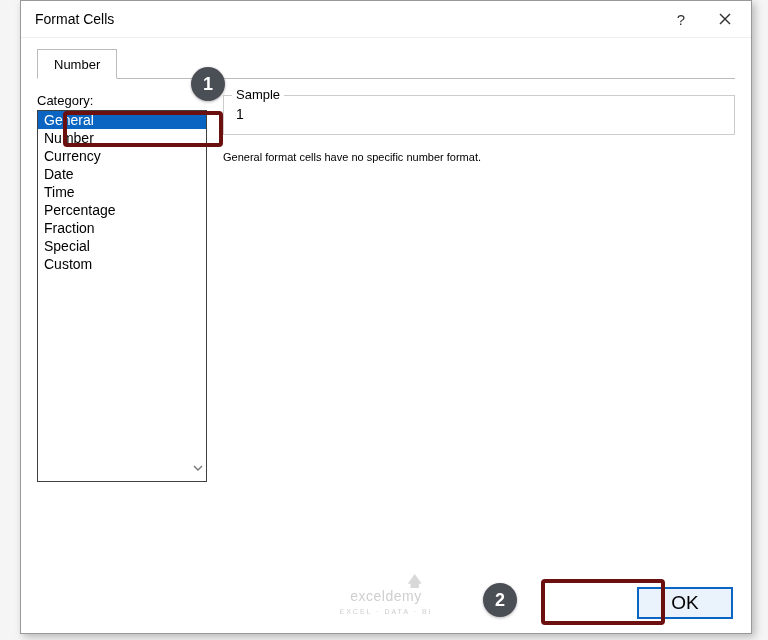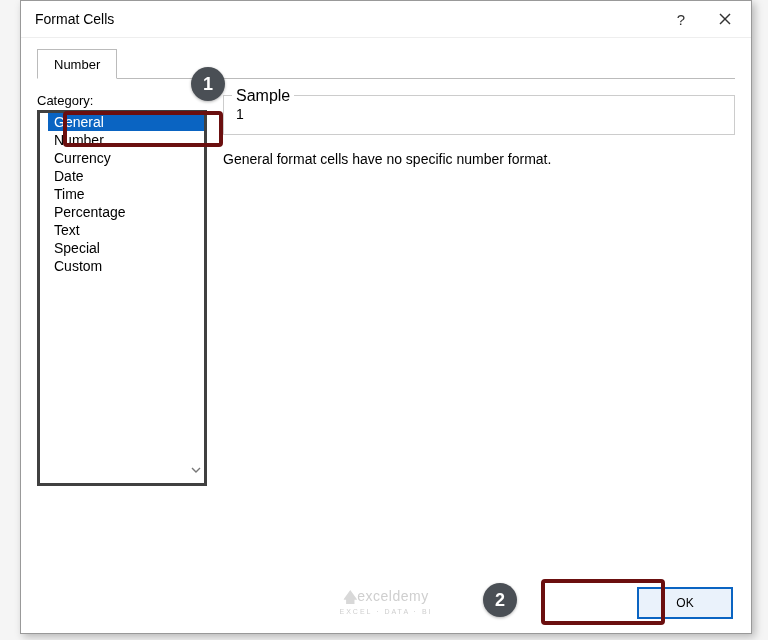--- a/index.html
+++ b/index.html
@@ -64,26 +64,25 @@
     font-size: 13px;
   }
   .panel-row {
     display: flex;
     gap: 16px;
     margin-top: 14px;
   }
   .cat-col { width: 170px; }
   .cat-label { margin-bottom: 2px; text-decoration-color: #555; }
   .cat-list {
-    border: 3px solid #404040;
+    border: 1px solid #404040;
     height: 370px;
     background: #fff;
     position: relative;
     overflow: hidden;
-    padding-left: 8px;
   }
   .cat-item {
     padding: 1px 6px;
     font-size: 14px;
     cursor: default;
   }
   .cat-item.sel {
     background: #0a64c2;
     color: #fff;
   }
@@ -103,46 +102,46 @@
     padding: 6px 10px 10px;
     margin-top: 2px;
     position: relative;
   }
   .sample-legend {
     position: absolute;
     top: -9px;
     left: 8px;
     background: #fff;
     padding: 0 4px;
-    font-size: 16px;
+    font-size: 13px;
   }
   .sample-val {
     padding: 4px 2px 2px;
     font-size: 14px;
   }
   .desc {
     margin-top: 16px;
-    font-size: 14px;
+    font-size: 11px;
   }
   .buttons {
     position: absolute;
     right: 18px;
     bottom: 14px;
     display: flex;
     gap: 12px;
   }
   .btn {
     width: 92px;
     height: 28px;
     border: 1px solid #999;
     background: #efefef;
     display: flex;
     align-items: center;
     justify-content: center;
-    font-size: 12px;
+    font-size: 19px;
   }
   .btn.primary {
     border: 2px solid #0a64c2;
     background: #eaf2fb;
   }
   .anno {
     position: absolute;
     border: 4px solid #6b0f0f;
     border-radius: 4px;
     pointer-events: none;
@@ -210,21 +209,21 @@
     <div class="panel-row">
       <div class="cat-col">
         <div class="cat-label">Category:</div>
         <div class="cat-list">
           <div class="cat-item sel">General</div>
           <div class="cat-item">Number</div>
           <div class="cat-item">Currency</div>
           <div class="cat-item">Date</div>
           <div class="cat-item">Time</div>
           <div class="cat-item">Percentage</div>
-          <div class="cat-item">Text</div>
+          <div class="cat-item">Fraction</div>
           <div class="cat-item">Special</div>
           <div class="cat-item">Custom</div>
           <div class="scrollbar-thumb">
             <svg width="10" height="8" viewBox="0 0 10 8">
                 <polyline points="1,2 5,6 9,2" fill="none" stroke="#777" stroke-width="1.4"></polyline>
               </svg>
           </div>
         </div>
       </div>
 
@@ -233,21 +232,21 @@
           <div class="sample-legend">Sample</div>
           <div class="sample-val">1</div>
         </div>
         <div class="desc">General format cells have no specific number format.</div>
       </div>
     </div>
 
   </div>
 
   <div class="watermark">
-    <div style="display:flex;align-items:flex-end;">
+    <div style="display:flex;align-items:flex-end;flex-direction:column;">
       <span class="wm-icon"></span>
       <span>exceldemy</span>
     </div>
     <div class="wm-sub">EXCEL · DATA · BI</div>
   </div>
 
   <div class="buttons">
     <div class="btn primary">OK</div>
   </div>
 

